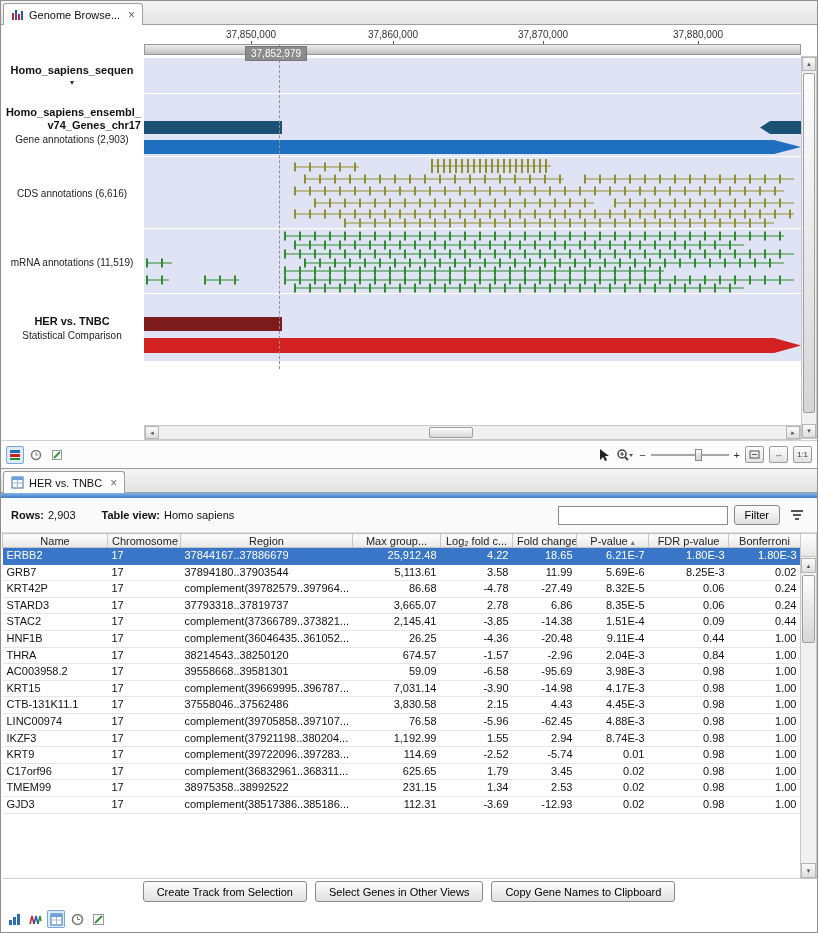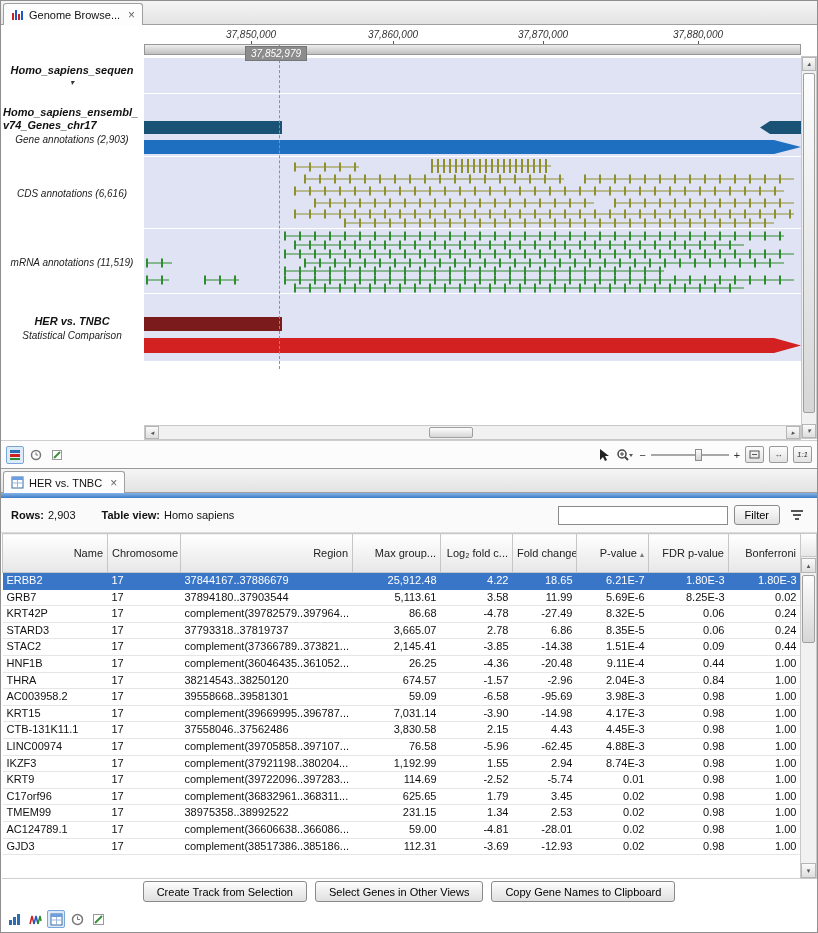--- a/index.html
+++ b/index.html
@@ -7,28 +7,28 @@
   body{font-family:"Liberation Sans",sans-serif;color:#111;}
   .app{position:relative;width:818px;height:933px;border:1px solid #8f8f8f;background:#fff;overflow:hidden;}
 
   
   .tabbar{position:absolute;top:0;left:0;right:0;height:24px;background:linear-gradient(#f5f5f5,#e3e3e3);border-bottom:1px solid #9f9f9f;}
   .tab{position:absolute;left:2px;top:2px;height:22px;background:#fdfdfd;border:1px solid #9f9f9f;border-bottom:none;border-radius:3px 3px 0 0;display:flex;align-items:center;gap:5px;padding:0 7px;font-size:11px;z-index:2;}
   .tab .close{font-size:12px;color:#666;margin-left:3px;line-height:1;}
 
   
   .panel-top{position:absolute;top:0;left:0;width:100%;height:467px;background:#fff;}
-  .browser{position:absolute;top:24px;left:0;right:0;bottom:0;background:#fff;font-style:italic;}
+  .browser{position:absolute;top:24px;left:0;right:0;bottom:0;background:#fff;}
   .rlabel{position:absolute;top:4px;font-size:10px;color:#333;transform:translateX(-50%);white-space:nowrap;}
   .rtick{position:absolute;top:16px;width:1px;height:4px;background:#555;}
   .rbar{position:absolute;left:143px;top:19px;width:657px;height:11px;background:linear-gradient(#eee,#c0c0c0);border:1px solid #979797;}
   .postip{position:absolute;left:244px;top:21px;background:#8c8c8c;color:#fff;font-size:10px;padding:1px 5px;border:1px solid #777;z-index:5;white-space:nowrap;}
   .band{position:absolute;left:143px;width:657px;background:var(--track-bg,#dfe3f3);overflow:hidden;}
   .band svg{position:absolute;left:0;top:0;}
-  .tlabel{position:absolute;left:0;width:142px;display:flex;flex-direction:column;align-items:center;justify-content:center;text-align:left;background:#fff;}
+  .tlabel{position:absolute;left:0;width:142px;display:flex;flex-direction:column;align-items:center;justify-content:center;text-align:right;background:#fff;}
   .tlabel .t{font-weight:bold;font-size:11px;line-height:13px;word-break:break-all;padding:0 2px;}
   .tlabel .s{font-size:10px;color:#222;margin-top:2px;}
   .seq-caret{font-size:8px;color:#333;margin-top:1px;}
   .cursor{position:absolute;left:278px;top:20px;height:324px;border-left:1px dashed #909090;z-index:4;}
   .gm{stroke-width:1;}
   .ge{stroke-width:9;stroke-dasharray:2 13;}
   .gd{stroke-width:14;stroke-dasharray:2 4;}
   .cdsc{stroke:var(--cds,#8f8f2d);}
   .mrnac{stroke:var(--mrna,#2e8b2e);}
 
@@ -58,21 +58,21 @@
   .inforow{position:absolute;top:29px;left:0;right:0;height:35px;background:#fafafa;border-bottom:1px solid #dcdcdc;display:flex;align-items:center;padding:0 10px;font-size:11px;}
   .inforow .lbl{font-weight:bold;margin-right:4px;}
   .inforow .gap{width:26px;}
   .spacer{flex:1;}
   .filter-input{width:170px;height:19px;border:1px solid #8a8a8a;background:#fff;font-size:11px;padding:0 3px;font-family:"Liberation Sans",sans-serif;}
   .filter-btn{height:20px;margin-left:6px;padding:0 10px;font-size:11px;background:linear-gradient(#fdfdfd,#e0e0e0);border:1px solid #8a8a8a;border-radius:3px;font-family:"Liberation Sans",sans-serif;}
   .funnel{margin-left:9px;margin-right:2px;}
 
   .tablewrap{position:absolute;top:64px;left:1px;width:798px;height:346px;overflow:hidden;border-bottom:1px solid #cfcfcf;}
   table{border-collapse:collapse;table-layout:fixed;width:798px;font-size:11px;}
-  th{height:39px;background:linear-gradient(#ffffff,#e7e7e7);border:1px solid #c6c6c6;font-weight:normal;padding:0 4px;text-align:right;white-space:nowrap;overflow:hidden;color:#222;}
+  th{height:14px;background:linear-gradient(#ffffff,#e7e7e7);border:1px solid #c6c6c6;font-weight:normal;padding:0 4px;text-align:center;white-space:nowrap;overflow:hidden;color:#222;}
   th .sort{color:#777;font-size:8px;margin-left:3px;}
   td{height:15.6px;line-height:15.6px;padding:0 4px;border-bottom:1px solid #e6e6e6;white-space:nowrap;overflow:hidden;font-size:11px;}
   td.num{text-align:right;}
   tr.selected td{background:#3a76c8;color:#fff;border-bottom-color:#3a76c8;}
 
   .btnrow{position:absolute;top:412px;left:0;right:0;display:flex;justify-content:center;gap:8px;}
   .btnrow button{height:21px;padding:4px 13px;font-size:11px;background:linear-gradient(#fdfdfd,#e0e0e0);border:1px solid #8a8a8a;border-radius:3px;font-family:"Liberation Sans",sans-serif;}
   .statusbar{position:absolute;bottom:0;left:0;right:0;height:30px;display:flex;align-items:center;gap:3px;padding:0 4px;background:#fff;}
 </style>
 </head>
@@ -477,31 +477,20 @@
               <td>17</td>
               <td>38975358..38992522</td>
               <td class="num">231.15</td>
               <td class="num">1.34</td>
               <td class="num">2.53</td>
               <td class="num">0.02</td>
               <td class="num">0.98</td>
               <td class="num">1.00</td>
             </tr>
             <tr>
-              <td>AC124789.1</td>
-              <td>17</td>
-              <td>complement(36606638..366086...</td>
-              <td class="num">59.00</td>
-              <td class="num">-4.81</td>
-              <td class="num">-28.01</td>
-              <td class="num">0.02</td>
-              <td class="num">0.98</td>
-              <td class="num">1.00</td>
-            </tr>
-            <tr>
               <td>GJD3</td>
               <td>17</td>
               <td>complement(38517386..385186...</td>
               <td class="num">112.31</td>
               <td class="num">-3.69</td>
               <td class="num">-12.93</td>
               <td class="num">0.02</td>
               <td class="num">0.98</td>
               <td class="num">1.00</td>
             </tr>

